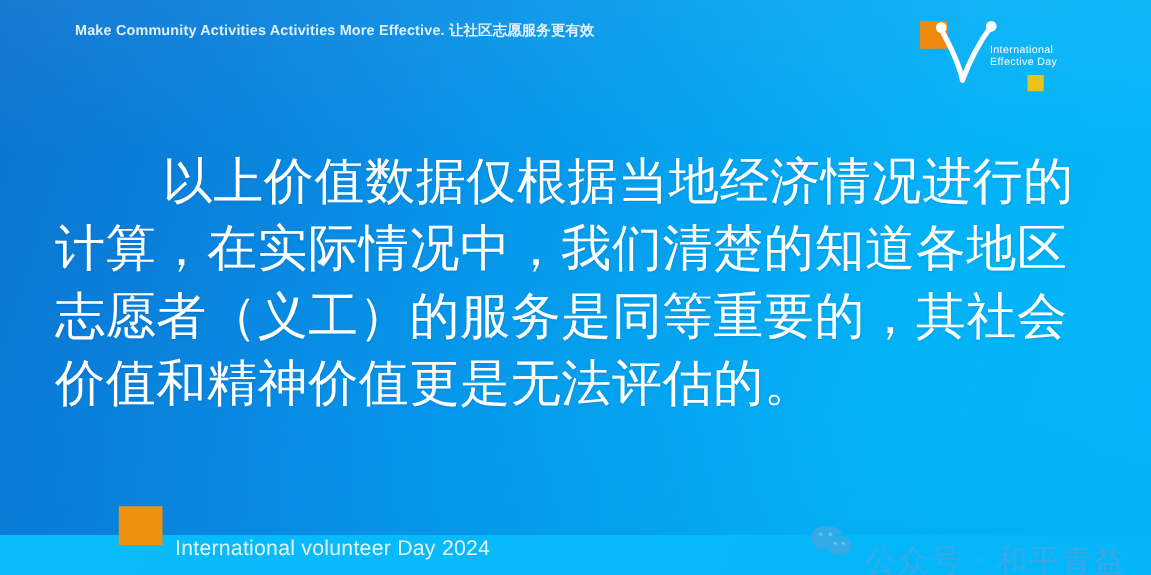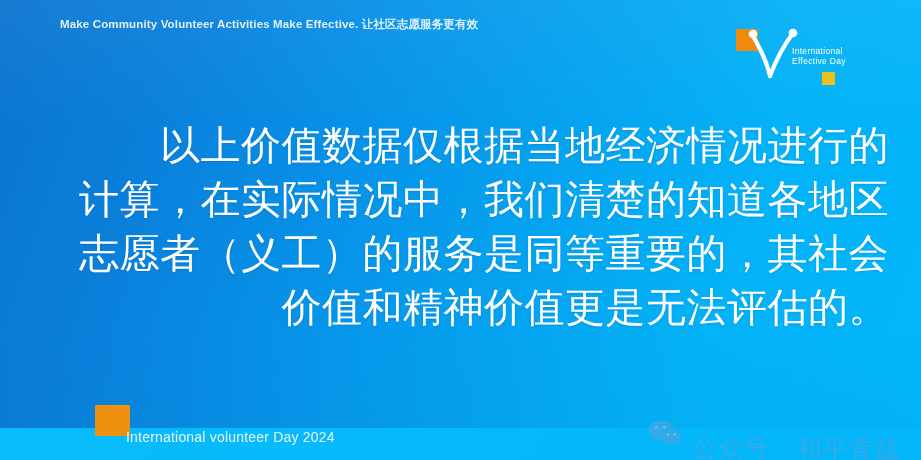--- a/index.html
+++ b/index.html
@@ -58,21 +58,21 @@
     white-space: nowrap;
   }
   #header-tagline .cn {
     font-family: Liberation Sans, sans-serif;
   }
 
   
   #logo {
     position: absolute;
     left: 730px;
-    top: 20px;
+    top: 8px;
     width: 118px;
     height: 72px;
   }
   #logo-orange-square {
     position: absolute;
     left: 6px;
     top: 9px;
     width: 22px;
     height: 22px;
     background: #ef8a10;
@@ -108,38 +108,38 @@
     position: absolute;
     left: 44px;
     top: 118px;
     width: 845px;
     color: #ffffff;
     font-family: "DejaVu Sans", "Liberation Sans", sans-serif;
     font-size: 40px;
     line-height: 54px;
     letter-spacing: 0.5px;
     text-indent: 86px;
-    text-align: right;
+    text-align: left;
     text-shadow: 0 1px 2px rgba(0,70,140,0.18);
   }
 
   
   #footer-square {
     position: absolute;
     left: 95px;
     top: 405px;
     width: 35px;
     height: 31px;
     background: #ee9010;
   }
   #footer-label {
     position: absolute;
-    left: 126px;
+    left: 140px;
     top: 429px;
-    font-size: 14px;
+    font-size: 17px;
     color: #e7f5fe;
     letter-spacing: 0.2px;
     white-space: nowrap;
     text-align: center;
   }
 
   
   #wechat-watermark {
     position: absolute;
     left: 648px;
@@ -160,21 +160,21 @@
   }
 </style>
 </head>
 <body>
 
 <div id="slide">
 
   <div id="sheen"></div>
   <div id="bottom-band"></div>
 
-  <div id="header-tagline"><span>Make Community Volunteer Activities Make Effective. </span><span class="cn">让社区志愿服务更有效</span></div>
+  <div id="header-tagline"><span>Make Community Activities Activities More Effective. </span><span class="cn">让社区志愿服务更有效</span></div>
 
   <div id="logo">
     <div id="logo-orange-square"></div>
     <div id="logo-yellow-square"></div>
     <svg id="logo-v" viewBox="0 0 56 52">
       <path d="M8 6 C 16 20, 23 34, 26 48" stroke="#ffffff" stroke-width="4.2" fill="none" stroke-linecap="round"></path>
       <path d="M26 48 C 32 32, 40 17, 49 5" stroke="#ffffff" stroke-width="4.2" fill="none" stroke-linecap="round"></path>
       <circle cx="9" cy="6" r="4.3" fill="#ffffff"></circle>
       <circle cx="49" cy="5" r="4.3" fill="#ffffff"></circle>
     </svg>

